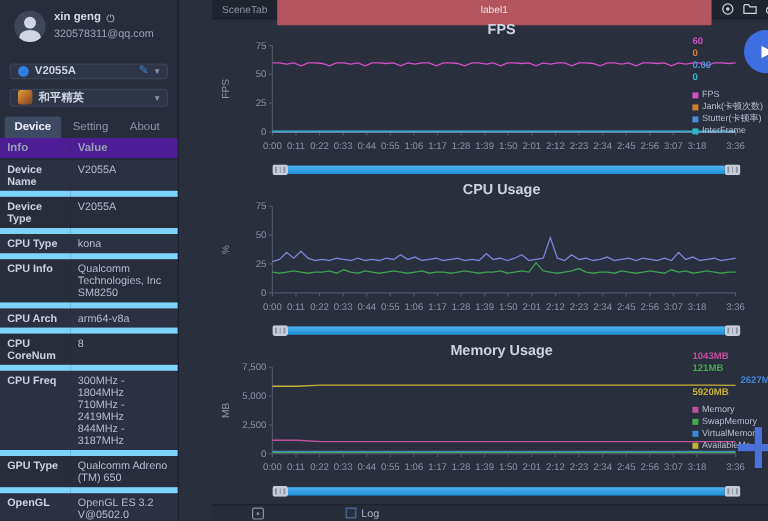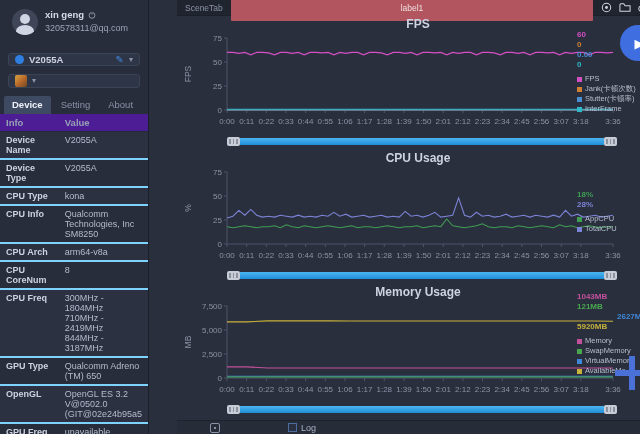--- a/index.html
+++ b/index.html
@@ -21,21 +21,21 @@
   .sel-label { flex:1; font-weight:bold; }
   .dev-dot { width:9px; height:9px; border-radius:50%; background:#2f7fe0; flex:none; }
   .game-ico { width:12px; height:12px; border-radius:2px; flex:none; background:linear-gradient(135deg,#d9a43c 0%,#b4652a 55%,#6e4a22 100%); }
   .pencil { color:#3f87d9; font-size:10px; }
   .caret { color:#8a93a6; font-size:8px; }
   .tabs { display:flex; gap:2px; padding:4px 0 0 4px; }
   .tab { font-size:9.5px; color:#8a93a8; padding:3px 8px 4px; cursor:pointer; border-radius:2px 2px 0 0; }
   .tab.active { background:#3e4a61; color:#eef1f7; font-weight:bold; }
   table.info { width:100%; border-collapse:collapse; font-size:9px; }
   table.info th { text-align:left; font-size:9.5px; color:#97a1b6; background:#4c1d95; padding:3px 6px; font-weight:bold; border-bottom:1px solid #222836; }
-  table.info td { padding:3px 6px; vertical-align:top; border-bottom:2px solid #7dd3fc; }
+  table.info td { padding:3px 6px; vertical-align:top; border-bottom:5px solid #7dd3fc; }
   table.info tr:nth-child(odd) td { background:#2b3141; }
   table.info tr:nth-child(even) td { background:#272d3b; }
   td.k { color:#ccd2e0; font-weight:bold; width:82px; }
   td.v { color:#b4bccd; white-space:pre-line; }
 
   
   #main { flex:1; display:flex; flex-direction:column; position:relative; background:#2a2f3d; }
   #scenebar { height:16px; background:#20242f; display:flex; align-items:center; font-size:8.5px; border-bottom:1px solid #1b1f29; }
   #scenetab-label { color:#8a93a6; padding:0 8px; }
   #label1-bar { flex:1; height:26px; background:#b2555e; color:#f0dfe1; display:flex; align-items:center; justify-content:center; border-radius:1px; cursor:pointer; }
@@ -97,20 +97,21 @@
     <div class="divider"></div>
 
     <div class="selector">
       <span class="dev-dot"></span>
       <span class="sel-label">V2055A</span>
       <span class="pencil">✎</span>
       <span class="caret">▾</span>
     </div>
     <div class="selector">
       <span class="game-ico"></span>
+      <span class="sel-label">和平精英</span>
       <span class="caret">▾</span>
     </div>
 
     <div class="tabs" id="sidebar-tabs">
         <span class="tab active">Device</span>
         <span class="tab">Setting</span>
         <span class="tab">About</span>
       </div>
 
     <table class="info">
@@ -335,34 +336,20 @@
             <line x1="436" y1="78" x2="436" y2="81" stroke="#4d5568" stroke-width="1"></line>
             <text x="436" y="92" text-anchor="middle" font-size="8" fill="#8a93a5">3:36</text>
             <polyline points="50.0,52.1 55.9,50.2 61.9,44.4 67.8,49.2 73.8,43.4 79.7,49.2 85.6,51.1 91.6,50.2 97.5,51.1 103.4,49.2 109.4,50.2 115.3,51.1 121.3,49.2 127.2,51.1 133.1,50.2 139.1,51.1 145.0,49.2 151.0,50.2 156.9,46.3 162.8,50.2 168.8,48.2 174.7,51.1 180.6,50.2 186.6,49.2 192.5,51.1 198.5,50.2 204.4,49.2 210.3,51.1 216.3,50.2 222.2,51.1 228.2,45.4 234.1,50.2 240.0,49.2 246.0,51.1 251.9,49.2 257.8,46.3 263.8,51.1 269.7,50.2 275.7,49.2 281.6,31.9 287.5,49.2 293.5,51.1 299.4,46.3 305.4,50.2 311.3,49.2 317.2,51.1 323.2,50.2 329.1,48.2 335.0,51.1 341.0,50.2 346.9,49.2 352.9,51.1 358.8,49.2 364.7,50.2 370.7,51.1 376.6,49.2 382.6,51.1 388.5,44.4 394.4,50.2 400.4,48.2 406.3,51.1 412.2,50.2 418.2,49.2 424.1,51.1 430.1,50.2 436.0,49.2" fill="none" stroke="#7b83d6" stroke-width="1.1"></polyline>
             <polyline points="50.0,60.7 55.9,61.7 61.9,60.7 67.8,59.8 73.8,60.7 79.7,61.7 85.6,60.7 91.6,60.7 97.5,59.8 103.4,61.7 109.4,58.8 115.3,60.7 121.3,61.7 127.2,59.8 133.1,60.7 139.1,61.7 145.0,60.7 151.0,59.8 156.9,60.7 162.8,61.7 168.8,60.7 174.7,59.8 180.6,61.7 186.6,60.7 192.5,60.7 198.5,61.7 204.4,60.7 210.3,59.8 216.3,60.7 222.2,61.7 228.2,60.7 234.1,60.7 240.0,59.8 246.0,61.7 251.9,60.7 257.8,59.8 263.8,60.7 269.7,53.0 275.7,59.8 281.6,60.7 287.5,61.7 293.5,60.7 299.4,59.8 305.4,57.8 311.3,60.7 317.2,61.7 323.2,60.7 329.1,60.7 335.0,61.7 341.0,59.8 346.9,60.7 352.9,61.7 358.8,60.7 364.7,59.8 370.7,60.7 376.6,61.7 382.6,58.8 388.5,60.7 394.4,59.8 400.4,61.7 406.3,60.7 412.2,59.8 418.2,60.7 424.1,61.7 430.1,60.7 436.0,60.7" fill="none" stroke="#3f9e54" stroke-width="1.1"></polyline>
           </svg>
           <div class="hscroll">
             <div class="hs-handle"></div>
             <div class="hs-track"></div>
             <div class="hs-handle"></div>
           </div>
-          <div class="chart-overlay" style="top: 40px;">
-            <div class="cv" style="color: rgb(63, 158, 84);">18%</div>
-            <div class="cv" style="color: rgb(123, 131, 214);">28%</div>
-            <div class="legend">
-              <div class="legend-item">
-                <span class="sw" style="background: rgb(63, 158, 84);"></span>
-                <span>AppCPU</span>
-              </div>
-              <div class="legend-item">
-                <span class="sw" style="background: rgb(123, 131, 214);"></span>
-                <span>TotalCPU</span>
-              </div>
-            </div>
-          </div>
         </div>
         <div class="chart-section">
           <div class="chart-title">Memory Usage</div>
           <svg width="482" height="104" class="chart-svg">
             <line x1="50" y1="6" x2="50" y2="78" stroke="#4d5568" stroke-width="1"></line>
             <line x1="50" y1="78" x2="436" y2="78" stroke="#4d5568" stroke-width="1"></line>
             <line x1="47" y1="78" x2="50" y2="78" stroke="#4d5568" stroke-width="1"></line>
             <text x="45" y="80.5" text-anchor="end" font-size="8" fill="#8a93a5">0</text>
             <line x1="47" y1="54" x2="50" y2="54" stroke="#4d5568" stroke-width="1"></line>
             <text x="45" y="56.5" text-anchor="end" font-size="8" fill="#8a93a5">2,500</text>

